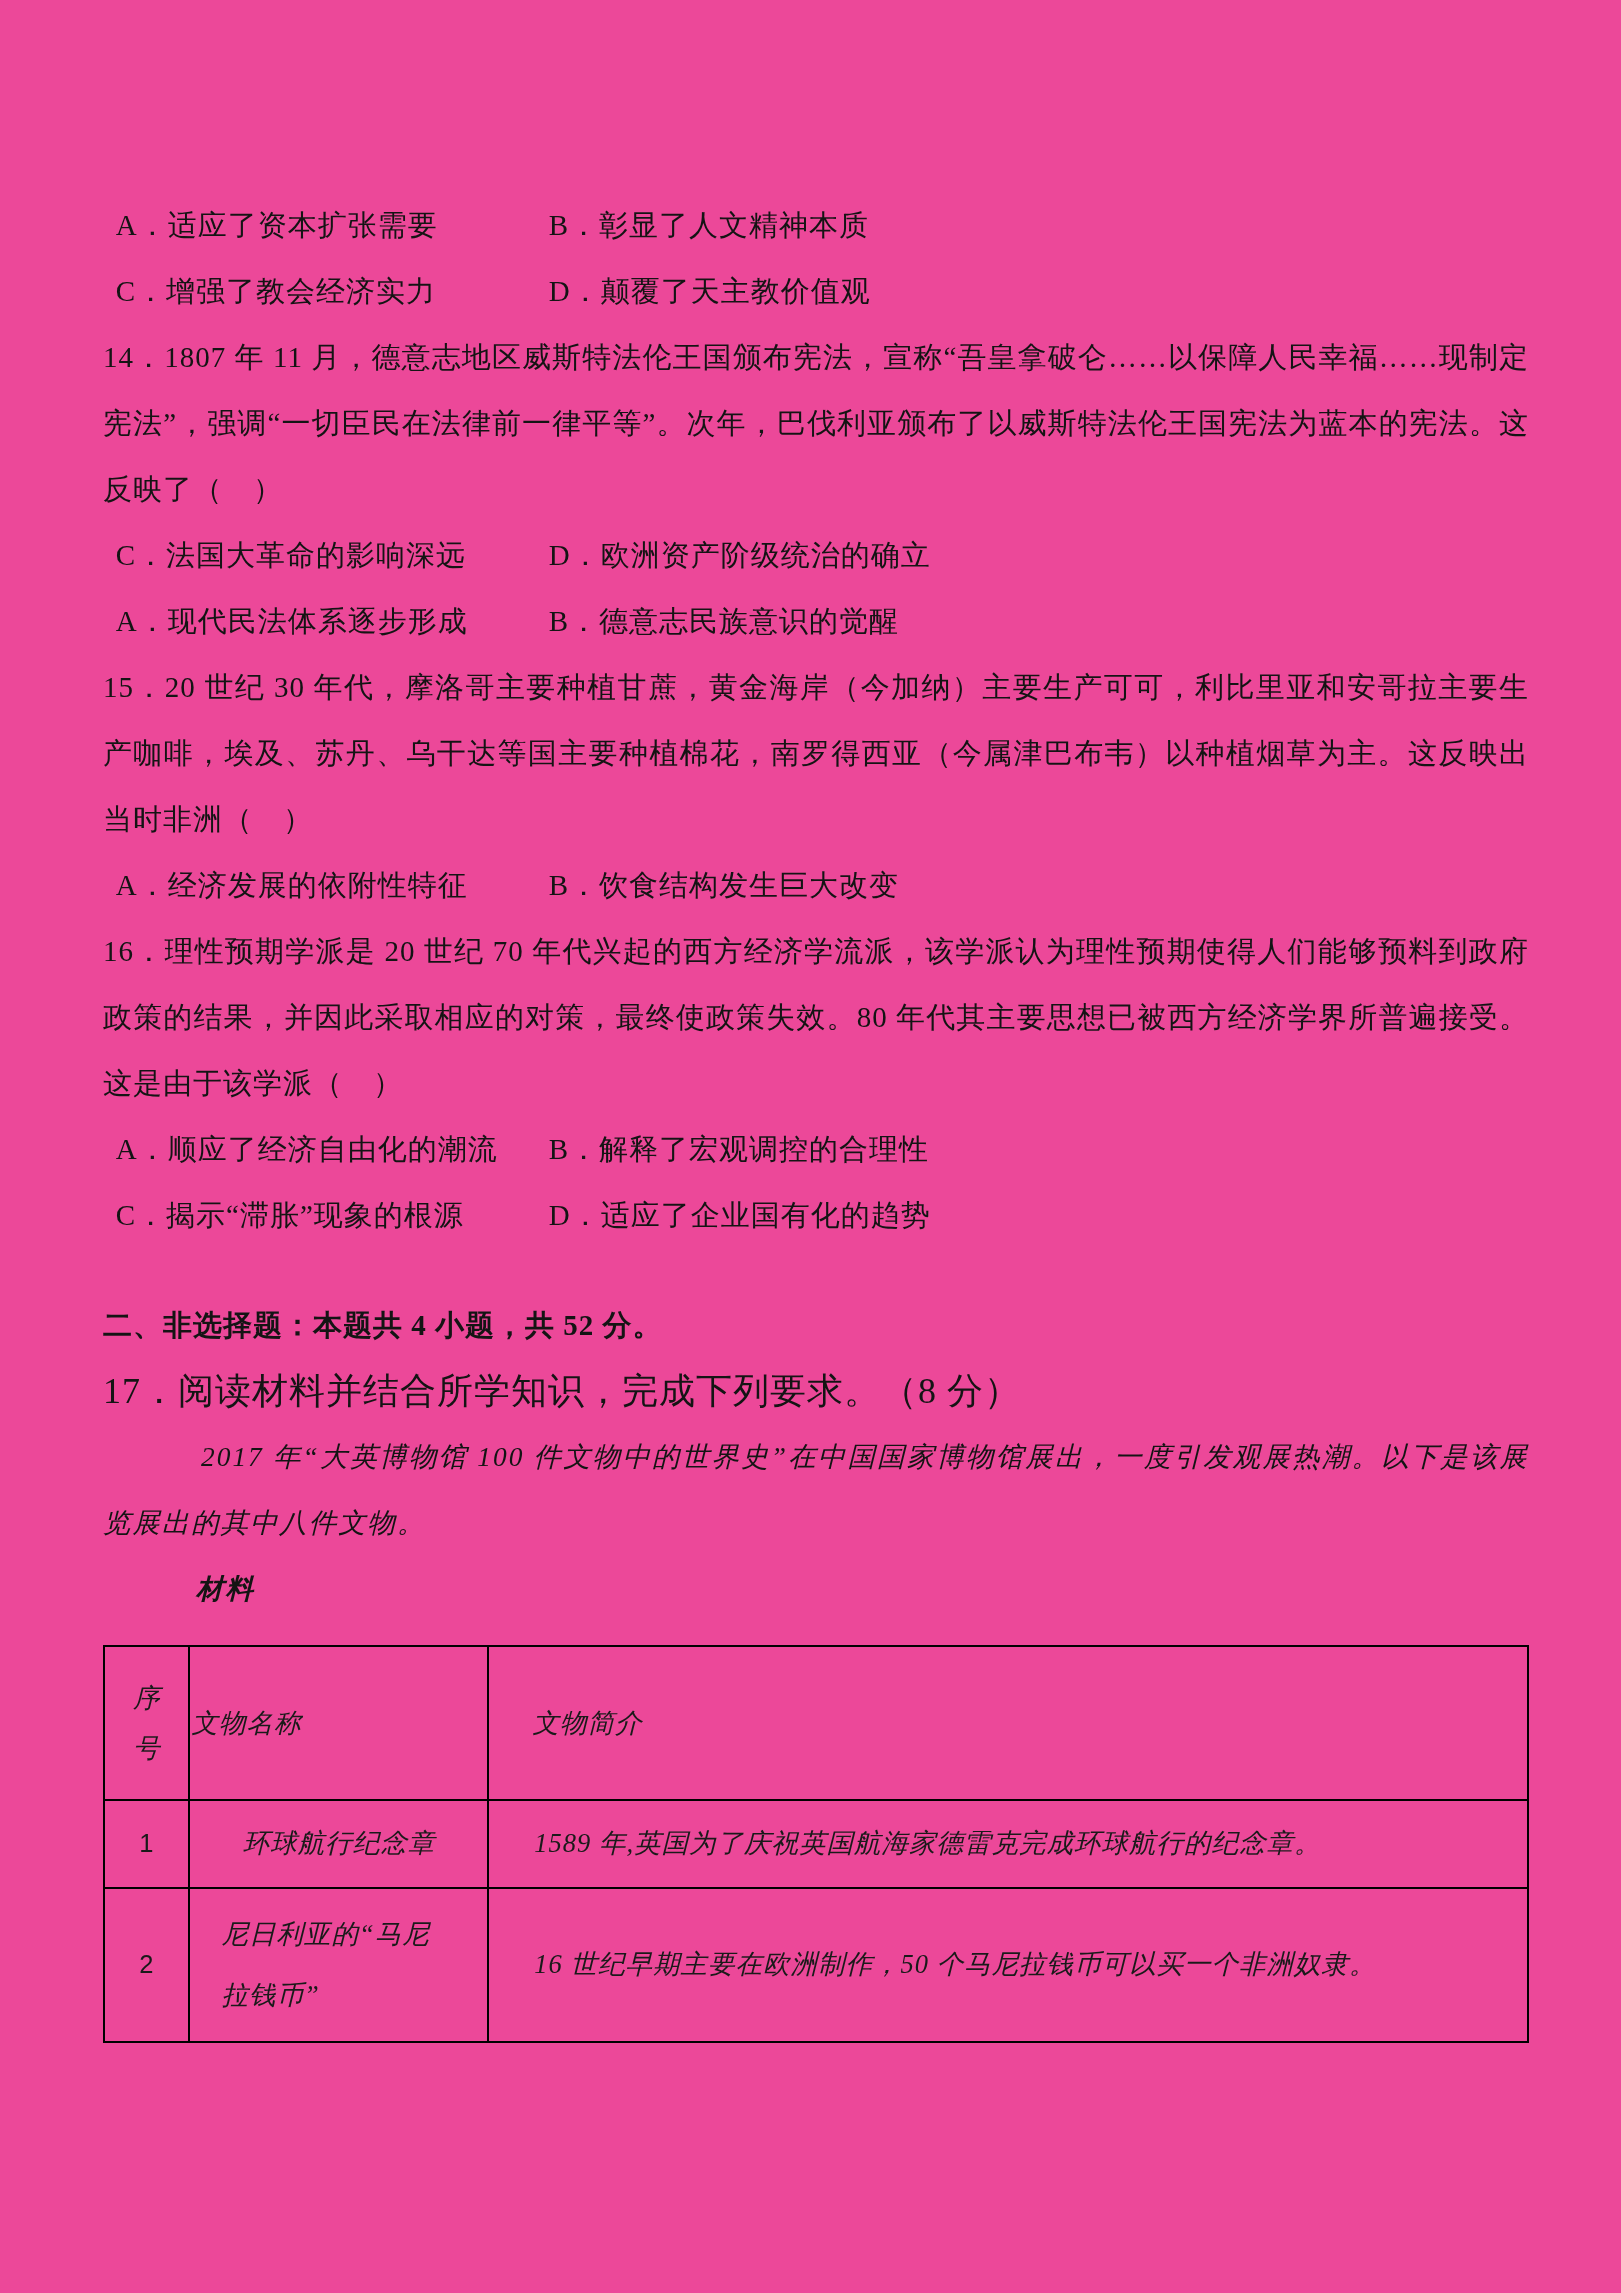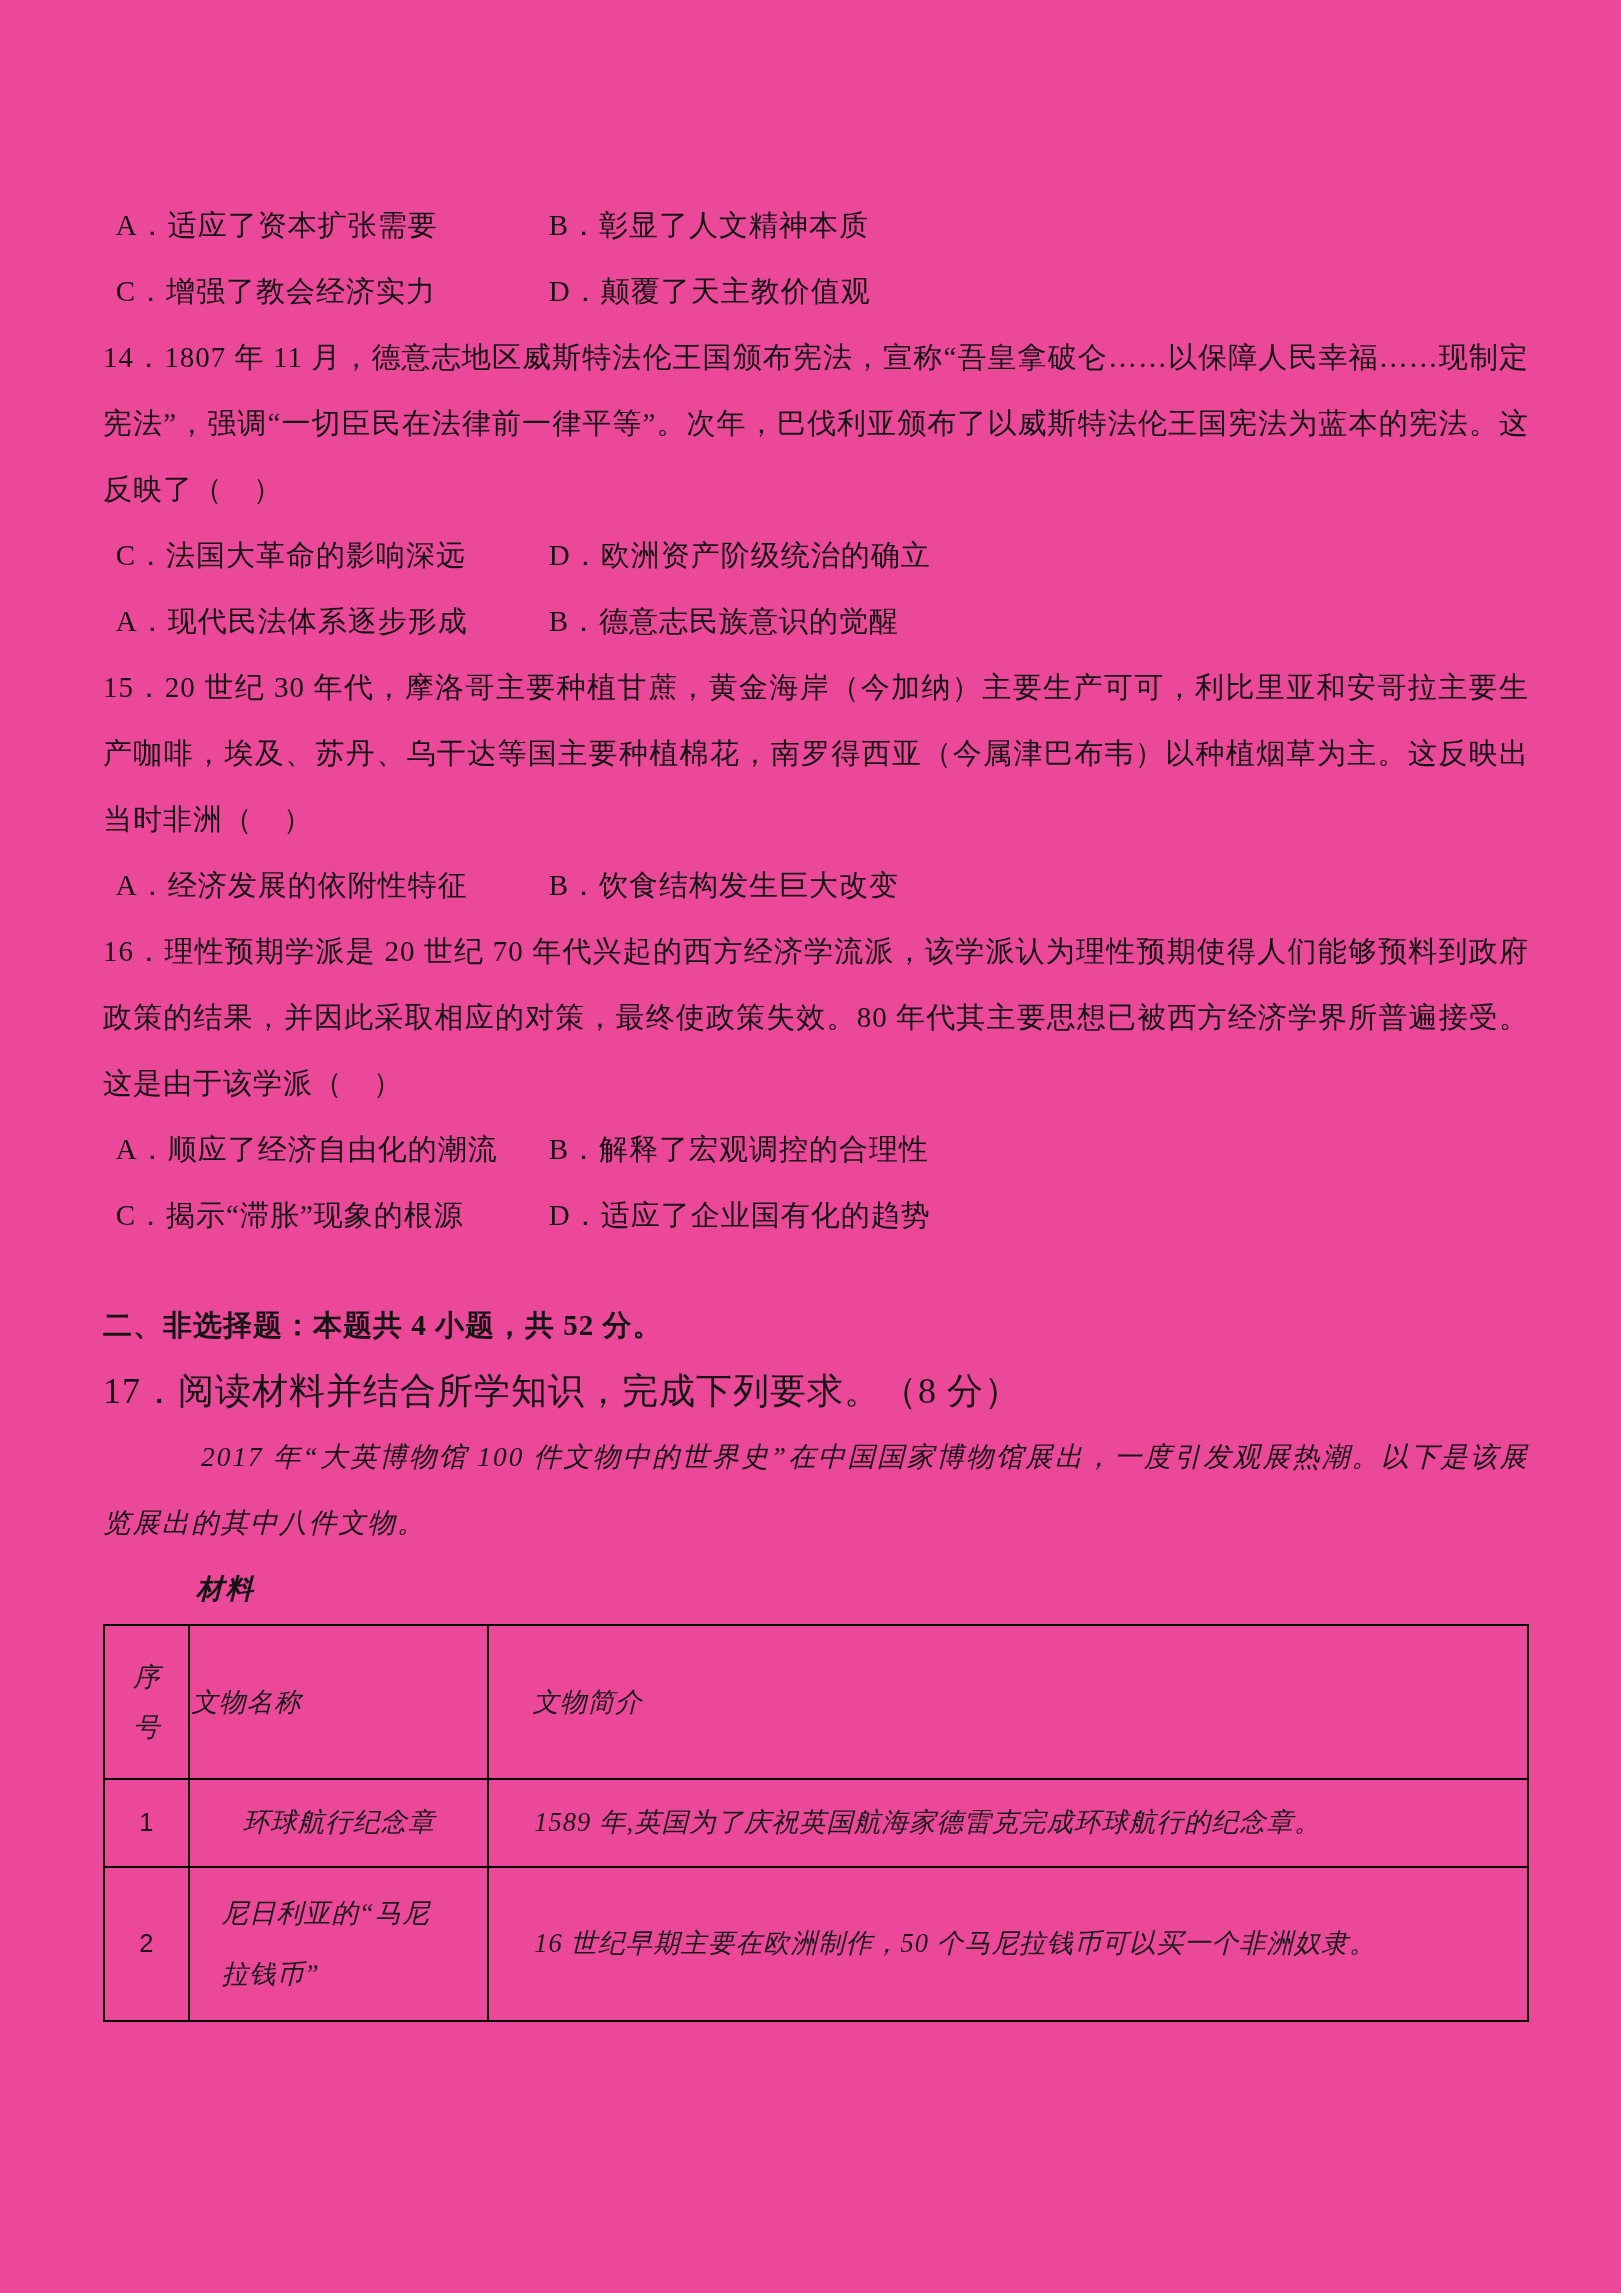--- a/index.html
+++ b/index.html
@@ -59,21 +59,21 @@
     margin: 5.9px 0 0 93px;
     font-size: 27.4px;
     font-style: italic;
     font-weight: bold;
     line-height: 55px;
     letter-spacing: 2px;
   }
   table.artifacts {
     width: 100%;
     border-collapse: collapse;
-    margin-top: 7px;
+    margin-top: 28px;
     font-style: italic;
     font-size: 26.5px;
     color: #1a1a1a;
   }
   table.artifacts td, table.artifacts th {
     border-left: 2px solid #000;
     border-right: 2px solid #000;
     border-top: 2.9px solid #000;
     border-bottom: 2.9px solid #000;
     vertical-align: middle;

